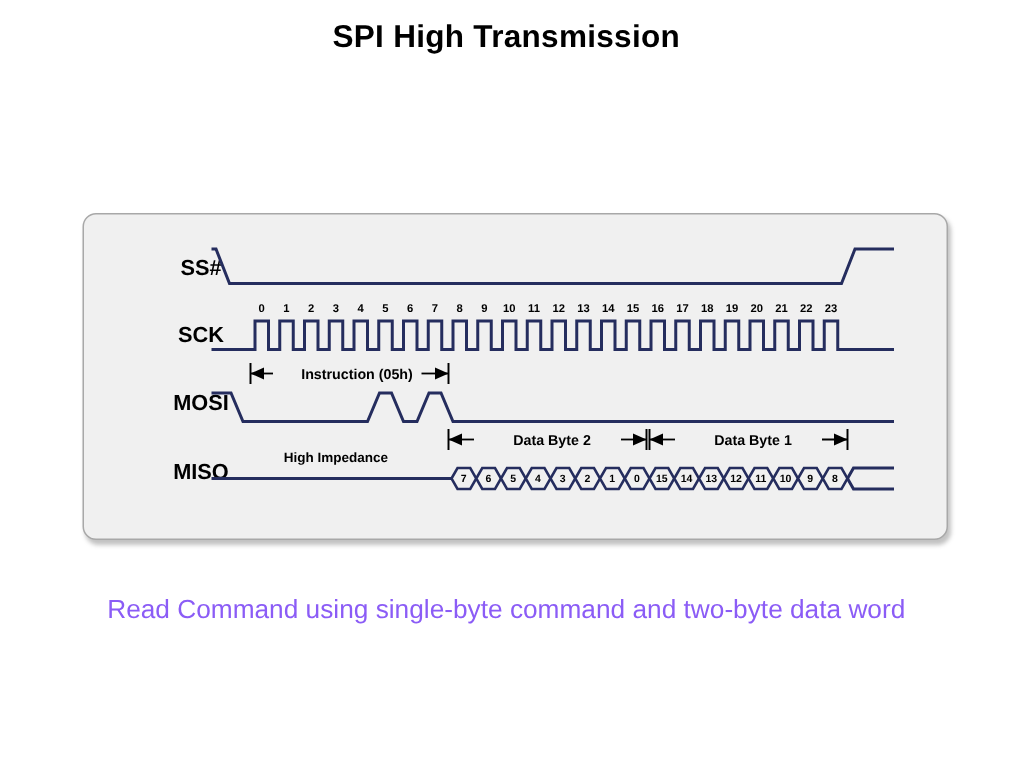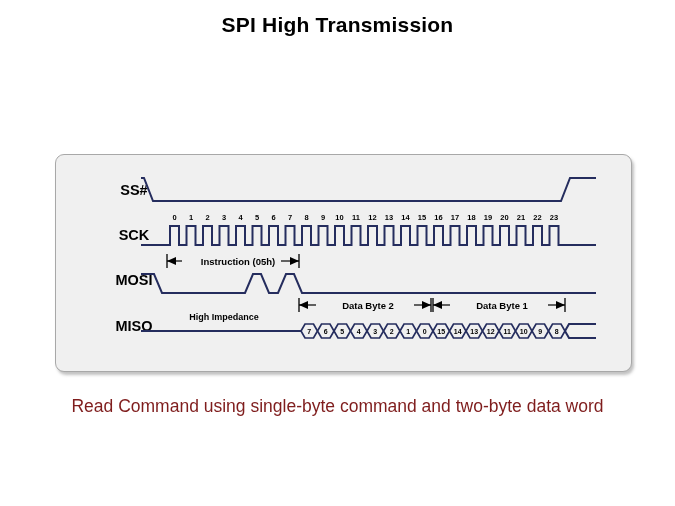--- a/index.html
+++ b/index.html
@@ -21,42 +21,42 @@
     width: 675px;
     text-align: center;
     font-size: 21px;
     font-weight: bold;
     color: #000000;
     letter-spacing: 0.2px;
   }
   #diagram-panel {
     position: absolute;
     left: 55px;
-    top: 154px;
+    top: 142px;
     width: 577px;
     height: 218px;
     background: #f0f0f0;
     border: 1px solid #a8a8a8;
     border-radius: 9px;
     box-shadow: 2px 3px 3px rgba(120,120,120,0.45);
     box-sizing: border-box;
   }
   #wave-svg {
     position: absolute;
     left: 0;
     top: 0;
   }
   #slide-caption {
     position: absolute;
     top: 396px;
     left: 0;
     width: 675px;
     text-align: center;
     font-size: 17.5px;
-    color: #7f1d1d;
+    color: #8b5cf6;
   }
   .sig-label {
     font-family: "Liberation Sans", sans-serif;
     font-size: 14.5px;
     font-weight: bold;
     fill: #000000;
   }
   .clk-num {
     font-family: "Liberation Sans", sans-serif;
     font-size: 7.5px;

